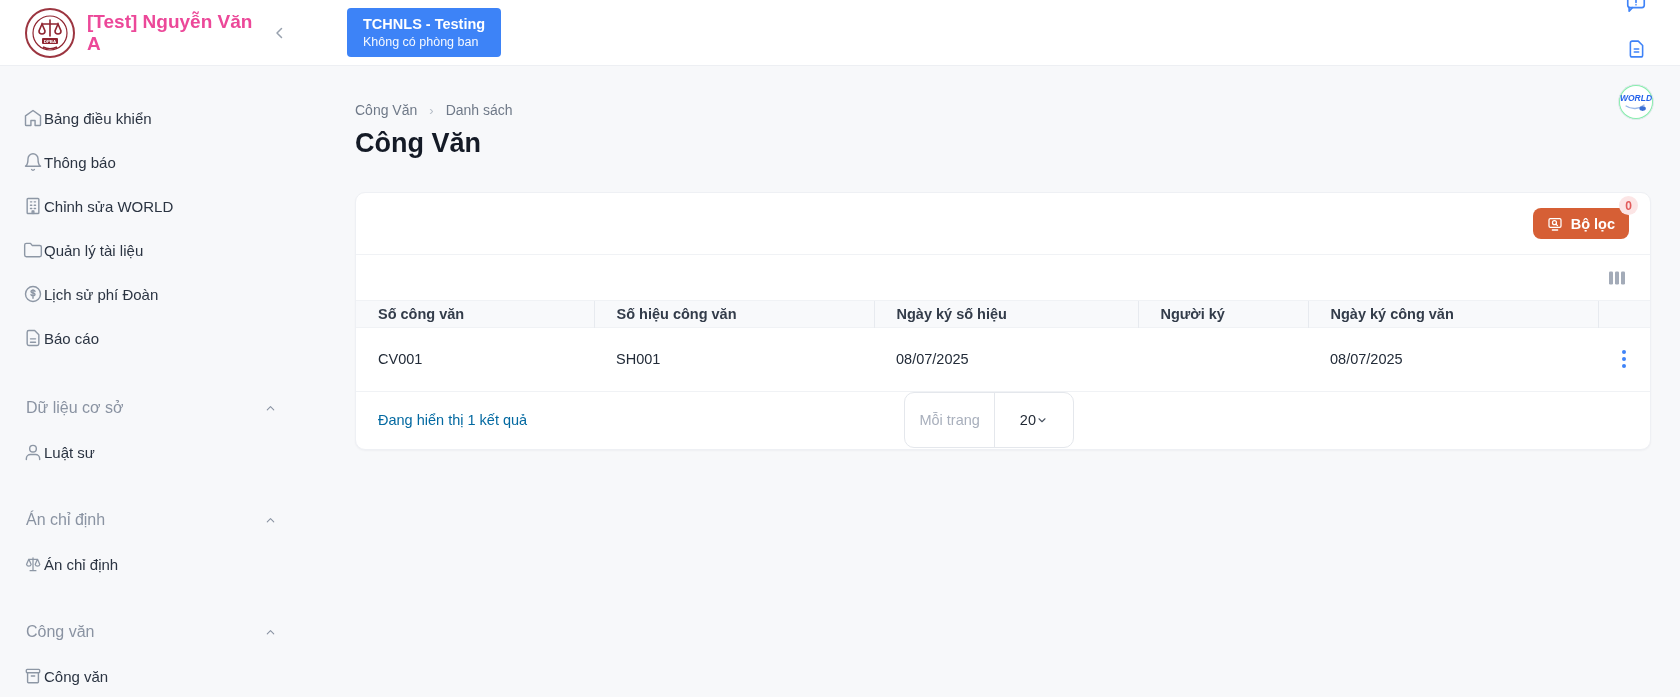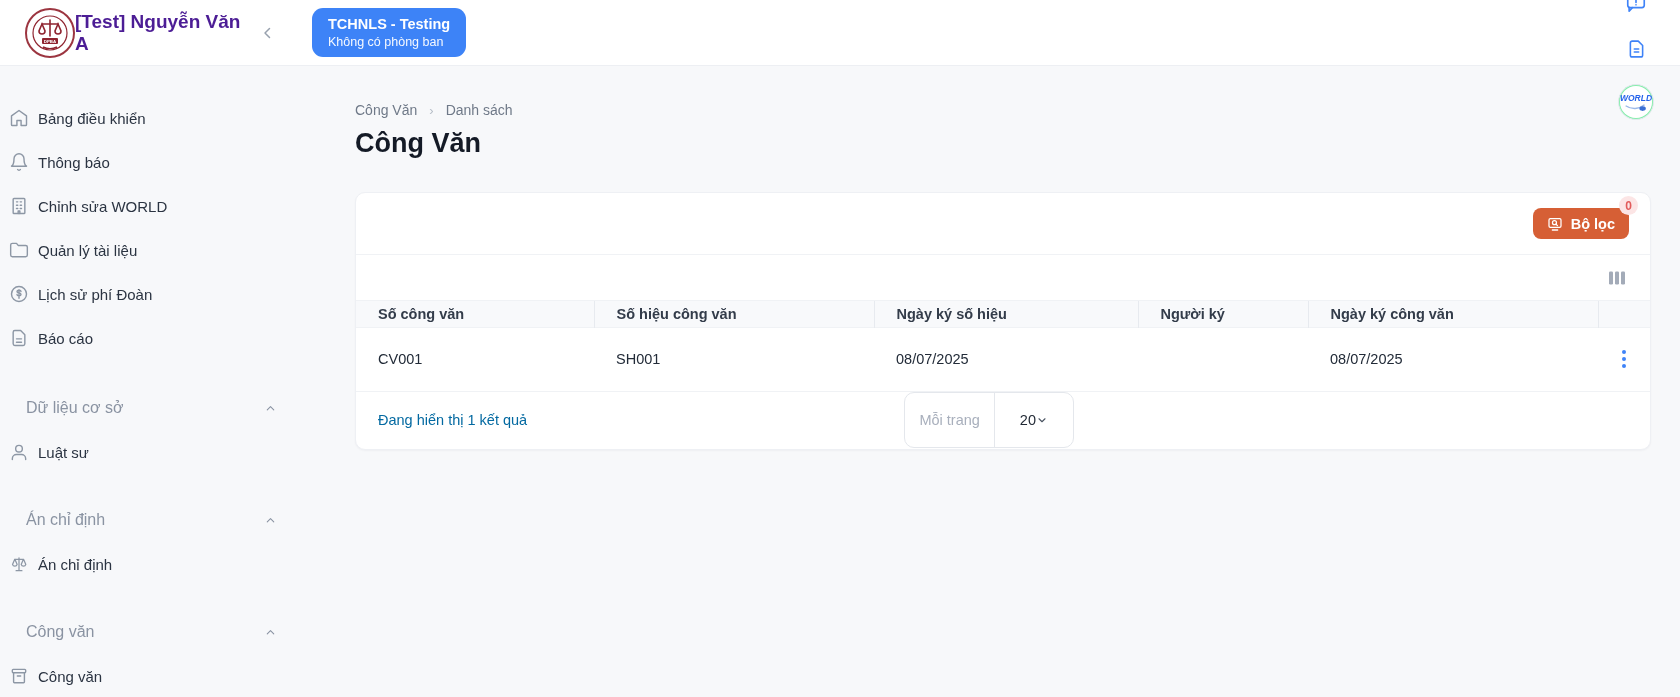--- a/index.html
+++ b/index.html
@@ -3,35 +3,35 @@
 <meta charset="utf-8">
 <style>
   * { margin:0; padding:0; box-sizing:border-box; }
   html,body { width:1680px; height:697px; overflow:hidden; }
   body { background:#f7f8fa; font-family:"Liberation Sans","DejaVu Sans",sans-serif; color:#2b3442; }
   svg { display:block; }
 
   
   .topbar { height:66px; background:#fff; border-bottom:1px solid #edeff3; display:flex; align-items:center; }
   .logo { width:50px; height:50px; margin-left:25px; flex:none; }
-  .org-title { width:168px; font-size:19px; font-weight:700; color:#4c1d95; line-height:1.15; }
+  .org-title { width:168px; margin-left:12px; font-size:19px; font-weight:700; color:#ec4899; line-height:1.15; }
   .collapse-btn { margin-left:16px; cursor:pointer; color:#98a1ae; }
-  .ws-badge { margin-left:35px; background:#3d83f7; border-radius:11px; padding:8px 16px; color:#fff; cursor:pointer; }
+  .ws-badge { margin-left:58px; background:#3d83f7; border-radius:4px; padding:8px 16px; color:#fff; cursor:pointer; }
   .ws-badge .t { font-size:14.5px; font-weight:700; }
   .ws-badge .s { font-size:12.5px; margin-top:3px; opacity:.95; }
   .top-right { margin-left:auto; margin-right:26px; display:flex; align-items:center; gap:24px;flex-direction:column; }
   .icon-btn { position:relative; cursor:pointer; }
   .notif-badge { position:absolute; top:-9px; right:-14px; background:#dceafe; color:#3f83f8; font-size:11.5px; font-weight:700;
                  border-radius:999px; padding:2px 6px; line-height:1.2; }
   .avatar { width:36px; height:36px; border-radius:50%; background:#86efac; border:1px solid #e4e8ef; overflow:hidden; cursor:pointer; }
 
   
   .layout { display:flex; height:631px; }
   .sidebar { width:355px; flex:none; padding-top:30px; }
-  .nav-item { height:44px; display:flex; align-items:center; gap:9px; padding-left:9px; font-size:15px; color:#2b3442; cursor:pointer; }
+  .nav-item { height:44px; display:flex; align-items:center; gap:1px; padding-left:23px; font-size:15px; color:#2b3442; cursor:pointer; }
   .section-head { height:44px; display:flex; align-items:center; justify-content:space-between; padding:0 78px 0 26px;
                   font-size:16px; color:#8a93a2; cursor:pointer; }
   .mt26 { margin-top:26px; } .mt24 { margin-top:24px; }
 
   
   .main { flex:1; padding:36px 29px 0 0; }
   .breadcrumb { display:flex; align-items:center; gap:12px; font-size:14px; color:#6f7988; }
   .crumb { cursor:pointer; }
   .crumb-sep { color:#b6bdc7; font-size:13px; }
   .page-title { margin-top:10px; font-size:27px; font-weight:700; color:#141a26; }

